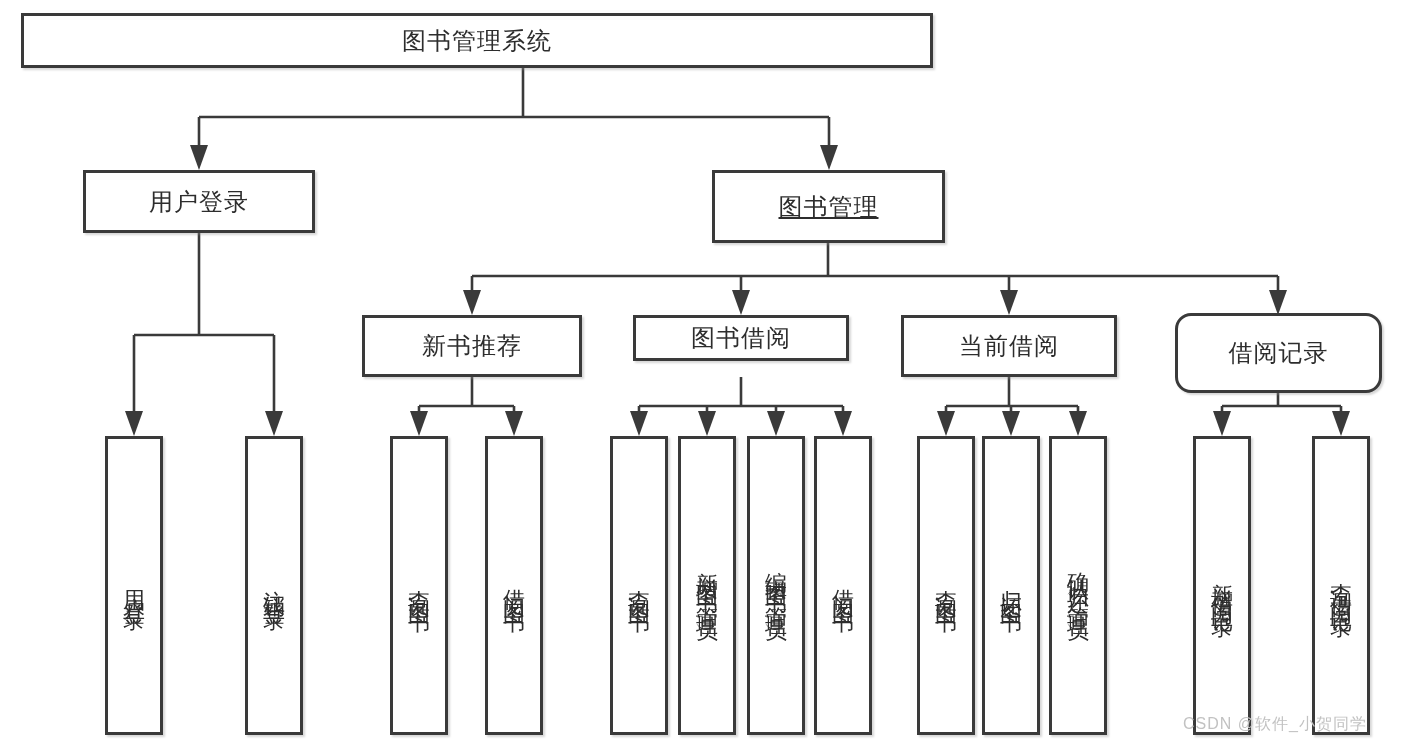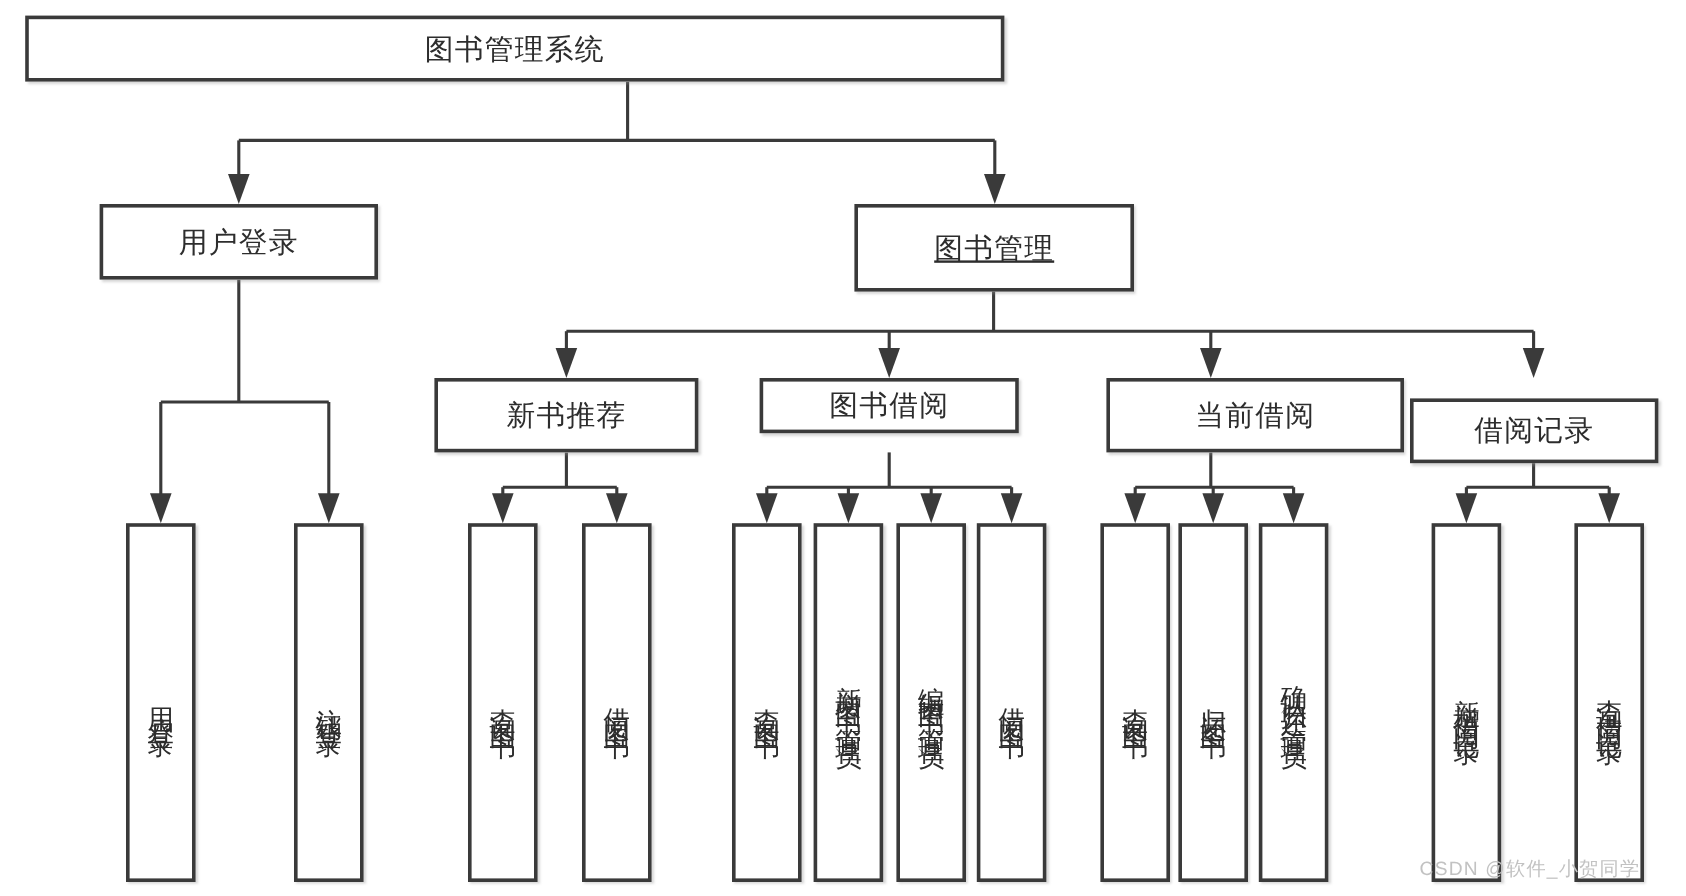--- a/index.html
+++ b/index.html
@@ -125,41 +125,41 @@
         <path d="M1278,377 V406" fill="none"></path>
         <path d="M1222,406 H1341" fill="none"></path>
         <path d="M1222,406 V414" fill="none"></path>
         <path d="M1341,406 V414" fill="none"></path>
         <path d="M1213,411 L1231,411 L1222,436 Z" stroke="none"></path>
         <path d="M1332,411 L1350,411 L1341,436 Z" stroke="none"></path>
       </g>
     </g>
   </svg>
 
-  <div class="node h" style="left:21px; top:13px; width:816px; height:55px;">
+  <div class="node h" style="left:21px; top:13px; width:912px; height:55px;">
     <span class="lbl">图书管理系统</span>
   </div>
 
   <div class="node h" style="left:83px; top:170px; width:232px; height:63px;">
     <span class="lbl">用户登录</span>
   </div>
   <div class="node h" style="left:712px; top:170px; width:233px; height:73px;text-decoration:underline;">
     <span class="lbl">图书管理</span>
   </div>
 
   <div class="node h" style="left:362px; top:315px; width:220px; height:62px;text-align:right;">
     <span class="lbl">新书推荐</span>
   </div>
   <div class="node h" style="left:633px; top:315px; width:216px; height:46px;">
     <span class="lbl">图书借阅</span>
   </div>
-  <div class="node h" style="left:901px; top:315px; width:248px; height:62px;margin-left:21px;">
+  <div class="node h" style="left:901px; top:315px; width:216px; height:62px;">
     <span class="lbl">当前借阅</span>
   </div>
-  <div class="node h" style="left:1175px; top:332px; width:207px; height:54px;">
+  <div class="node h" style="left:1175px; top:313px; width:207px; height:80px;border-radius:16px;">
     <span class="lbl">借阅记录</span>
   </div>
 
   <div class="node v" style="left:105px; top:436px; width:58px; height:299px;">
     <span class="lbl">用户登录</span>
   </div>
   <div class="node v" style="left:245px; top:436px; width:58px; height:299px;">
     <span class="lbl">注销登录</span>
   </div>
 

